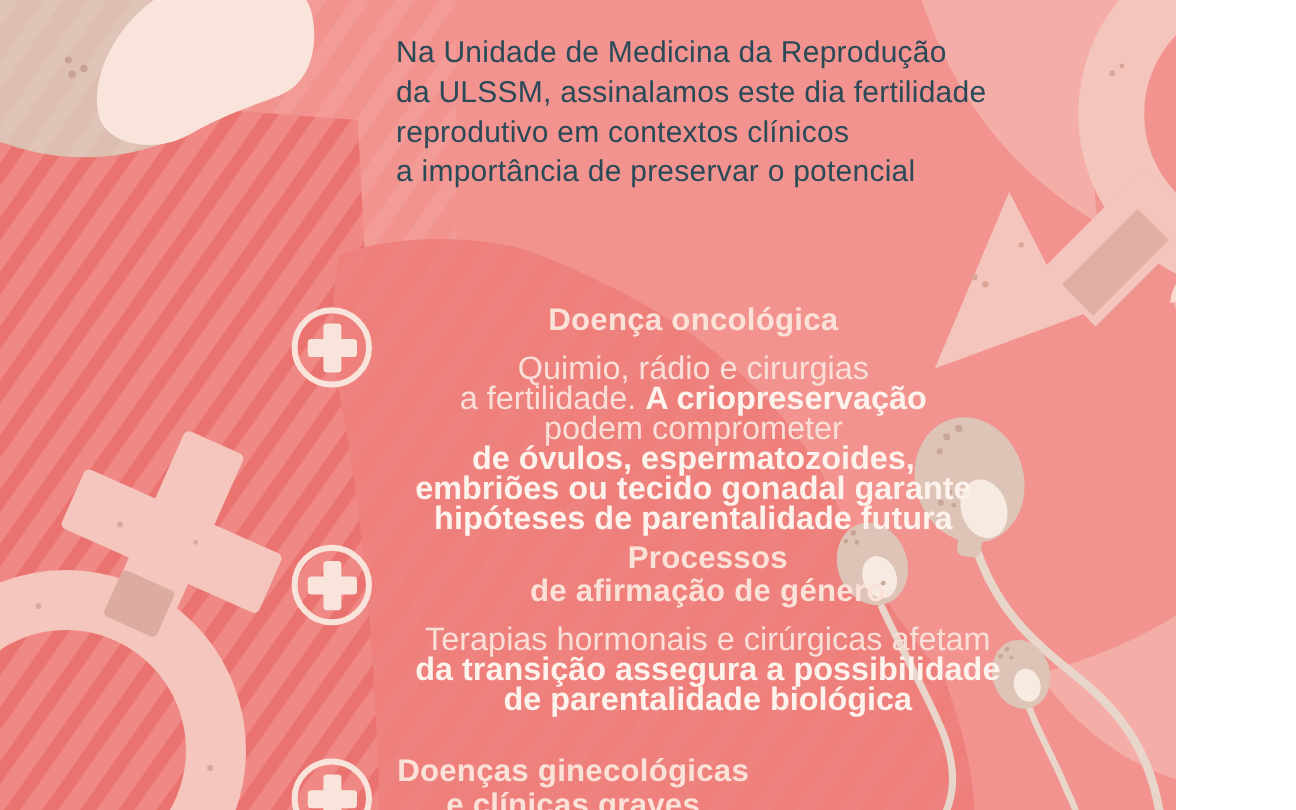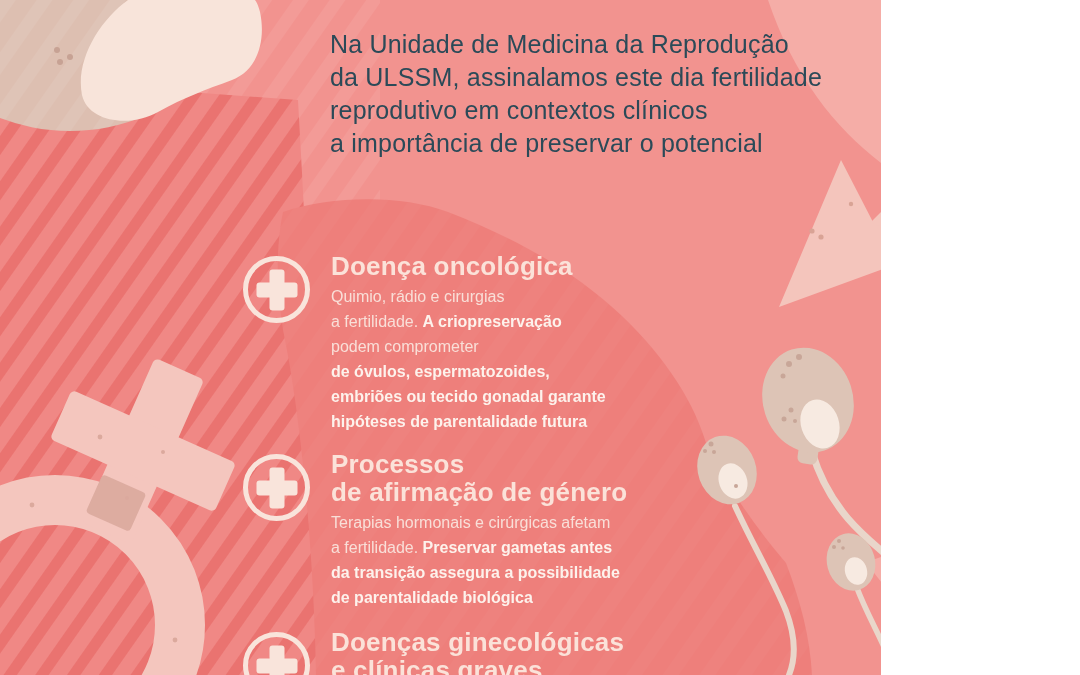--- a/index.html
+++ b/index.html
@@ -1,47 +1,47 @@
 <!DOCTYPE html>
 <html><head>
 <meta charset="utf-8">
 <style>
   html,body{margin:0;padding:0;background:#fff;}
   .poster{
-    position:relative;width:881px;height:675px;overflow:hidden;
+    position:relative;width:980px;height:675px;overflow:hidden;
     background:#F2938F;
     font-family:"Liberation Sans",sans-serif;
   }
   svg.bg{position:absolute;left:0;top:0;width:1080px;height:675px;display:block;}
   .intro{
     position:absolute;left:330px;top:28px;
     font-size:25px;line-height:33px;letter-spacing:.2px;
     color:#2B4A58;
   }
   .intro .b{font-weight:bold;letter-spacing:.3px;}
-  .section{position:absolute;left:243px;display:flex;gap:21px;}
+  .section{position:absolute;left:243px;display:flex;gap:21px;text-align:center;}
   #s0{top:252px}
   #s1{top:450px}
   #s2{top:628px}
   .badge{
     flex:0 0 auto;width:57px;height:57px;margin-top:4px;
     border:5px solid #F9E4DB;border-radius:50%;position:relative;
   }
   .badge::before,.badge::after{
     content:"";position:absolute;left:50%;top:50%;
     transform:translate(-50%,-50%);
     background:#F9E4DB;border-radius:3px;
   }
   .badge::before{width:15px;height:41px;}
   .badge::after{width:41px;height:15px;}
   .sec-title{
     margin:0 0 4px 0;font-size:26px;font-weight:bold;line-height:28px;
     color:#FBE2D9;letter-spacing:.2px;
   }
-  .sec-body{margin:0;font-size:16px;line-height:25px;color:#F9DFD8;}
+  .sec-body{margin:15px;font-size:27px;line-height:25px;color:#F9DFD8;}
   .sec-body .b{font-weight:bold;color:#FDF2EC;}
 </style>
 </head>
 <body>
 
 <div class="poster">
 
   <svg class="bg" viewBox="0 0 1080 675" aria-hidden="true">
     <defs>
       <pattern id="pStripeL" width="26" height="26" patternUnits="userSpaceOnUse" patternTransform="rotate(35)">
@@ -180,21 +180,20 @@
       </div>
       <div class="section" id="s1">
         <div class="badge"></div>
         <div>
           <h2 class="sec-title">
             <div>Processos</div>
             <div>de afirmação de género</div>
           </h2>
           <div class="sec-body">
             <div><span>Terapias hormonais e cirúrgicas afetam</span></div>
-            <div><span>a fertilidade. </span><span class="b">Preservar gametas antes</span></div>
             <div><span class="b">da transição assegura a possibilidade</span></div>
             <div><span class="b">de parentalidade biológica</span></div>
           </div>
         </div>
       </div>
       <div class="section" id="s2">
         <div class="badge"></div>
         <div>
           <h2 class="sec-title">
             <div>Doenças ginecológicas</div>

